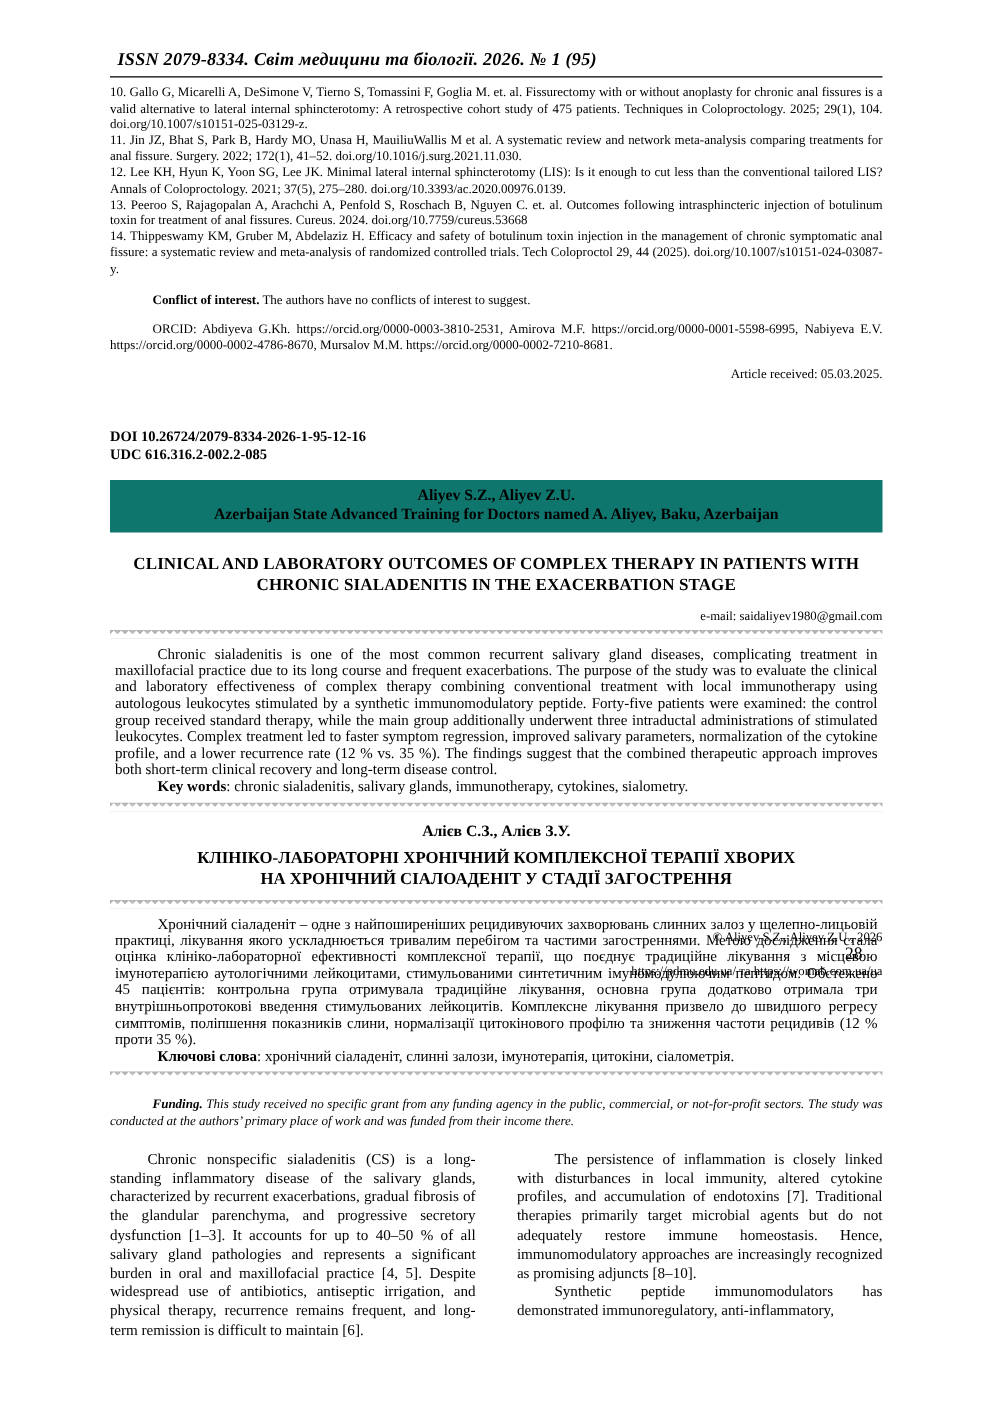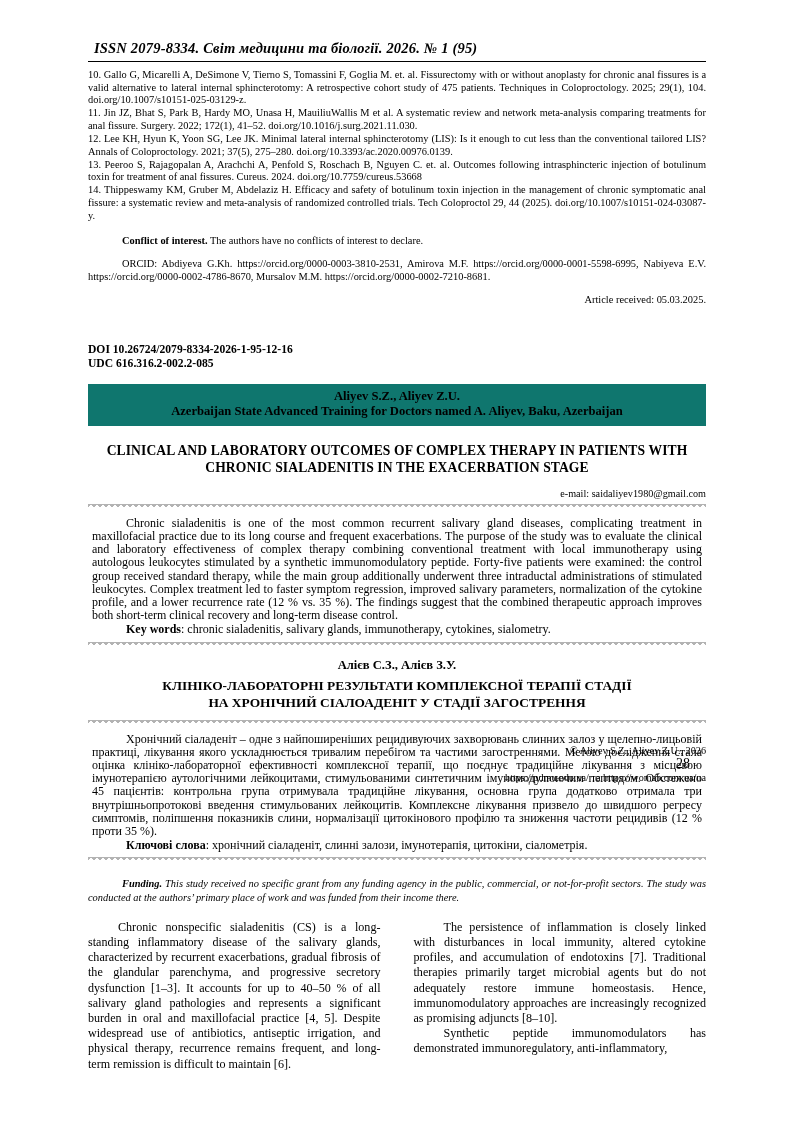--- a/index.html
+++ b/index.html
@@ -92,21 +92,21 @@
 
   <div class="refs">
     <div class="ref">10. Gallo G, Micarelli A, DeSimone V, Tierno S, Tomassini F, Goglia M. et. al. Fissurectomy with or without anoplasty for chronic anal fissures is a valid alternative to lateral internal sphincterotomy: A retrospective cohort study of 475 patients. Techniques in Coloproctology. 2025; 29(1), 104. doi.org/10.1007/s10151-025-03129-z.</div>
     <div class="ref">11. Jin JZ, Bhat S, Park B, Hardy MO, Unasa H, MauiliuWallis M et al. A systematic review and network meta-analysis comparing treatments for anal fissure. Surgery. 2022; 172(1), 41–52. doi.org/10.1016/j.surg.2021.11.030.</div>
     <div class="ref">12. Lee KH, Hyun K, Yoon SG, Lee JK. Minimal lateral internal sphincterotomy (LIS): Is it enough to cut less than the conventional tailored LIS? Annals of Coloproctology. 2021; 37(5), 275–280. doi.org/10.3393/ac.2020.00976.0139.</div>
     <div class="ref">13. Peeroo S, Rajagopalan A, Arachchi A, Penfold S, Roschach B, Nguyen C. et. al. Outcomes following intrasphincteric injection of botulinum toxin for treatment of anal fissures. Cureus. 2024. doi.org/10.7759/cureus.53668</div>
     <div class="ref">14. Thippeswamy KM, Gruber M, Abdelaziz H. Efficacy and safety of botulinum toxin injection in the management of chronic symptomatic anal fissure: a systematic review and meta-analysis of randomized controlled trials. Tech Coloproctol 29, 44 (2025). doi.org/10.1007/s10151-024-03087-y.</div>
   </div>
 
   <div class="notes">
-    <p><b>Conflict of interest.</b><span> The authors have no conflicts of interest to declare.</span></p>
+    <p><b>Conflict of interest.</b><span> The authors have no conflicts of interest to suggest.</span></p>
     <p>ORCID: Abdiyeva G.Kh. https://orcid.org/0000-0003-3810-2531, Amirova M.F. https://orcid.org/0000-0001-5598-6995, Nabiyeva E.V. https://orcid.org/0000-0002-4786-8670, Mursalov M.M. https://orcid.org/0000-0002-7210-8681.</p>
     <div class="received">Article received: 05.03.2025.</div>
   </div>
 
   <div class="doi-block">
     <div>DOI 10.26724/2079-8334-2026-1-95-12-16</div>
     <div>UDC 616.316.2-002.2-085</div>
   </div>
 
   <div class="author-band">
@@ -123,21 +123,21 @@
 
   <div class="zig"></div>
   <div class="abstract">
     <p>Chronic sialadenitis is one of the most common recurrent salivary gland diseases, complicating treatment in maxillofacial practice due to its long course and frequent exacerbations. The purpose of the study was to evaluate the clinical and laboratory effectiveness of complex therapy combining conventional treatment with local immunotherapy using autologous leukocytes stimulated by a synthetic immunomodulatory peptide. Forty-five patients were examined: the control group received standard therapy, while the main group additionally underwent three intraductal administrations of stimulated leukocytes. Complex treatment led to faster symptom regression, improved salivary parameters, normalization of the cytokine profile, and a lower recurrence rate (12 % vs. 35 %). The findings suggest that the combined therapeutic approach improves both short-term clinical recovery and long-term disease control.</p>
     <p class="kw"><b>Key words</b><span>: chronic sialadenitis, salivary glands, immunotherapy, cytokines, sialometry.</span></p>
   </div>
   <div class="zig"></div>
 
   <div class="ua-authors">Алієв С.З., Алієв З.У.</div>
   <div class="ua-title">
-    <div>КЛІНІКО-ЛАБОРАТОРНІ РЕЗУЛЬТАТИ КОМПЛЕКСНОЇ ТЕРАПІЇ СТАДІЇ</div>
+    <div>КЛІНІКО-ЛАБОРАТОРНІ ХРОНІЧНИЙ КОМПЛЕКСНОЇ ТЕРАПІЇ ХВОРИХ</div>
     <div>НА  ХРОНІЧНИЙ СІАЛОАДЕНІТ У СТАДІЇ ЗАГОСТРЕННЯ</div>
   </div>
 
   <div class="zig"></div>
   <div class="abstract">
     <p>Хронічний сіаладеніт – одне з найпоширеніших рецидивуючих захворювань слинних залоз у щелепно-лицьовій практиці, лікування якого ускладнюється тривалим перебігом та частими загостреннями. Метою дослідження стала оцінка клініко-лабораторної ефективності комплексної терапії, що поєднує традиційне лікування з місцевою імунотерапією аутологічними лейкоцитами, стимульованими синтетичним імуномодулюючим пептидом. Обстежено 45 пацієнтів: контрольна група отримувала традиційне лікування, основна група додатково отримала три внутрішньопротокові введення стимульованих лейкоцитів. Комплексне лікування призвело до швидшого регресу симптомів, поліпшення показників слини, нормалізації цитокінового профілю та зниження частоти рецидивів (12 % проти 35 %).</p>
     <p class="kw"><b>Ключові слова</b><span>: хронічний сіаладеніт, слинні залози, імунотерапія, цитокіни, сіалометрія.</span></p>
   </div>
   <div class="zig"></div>
 

